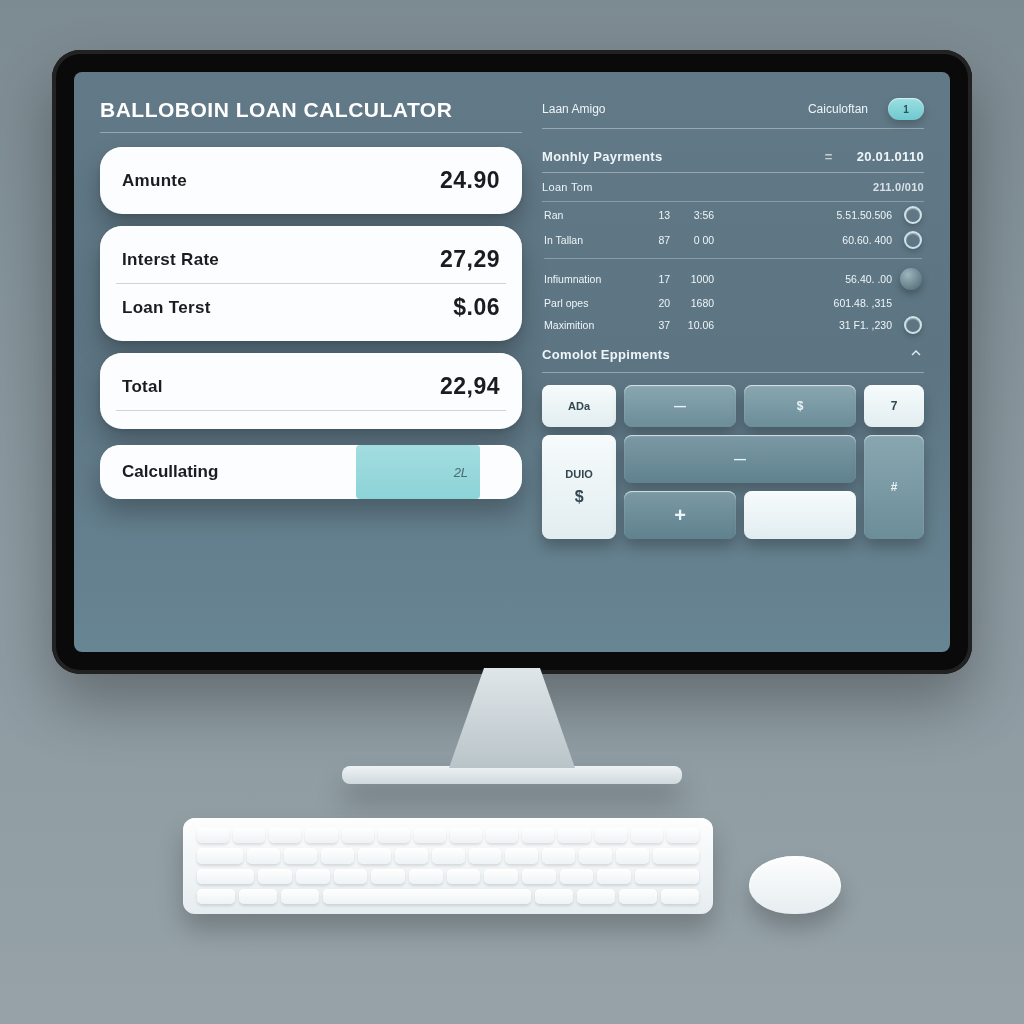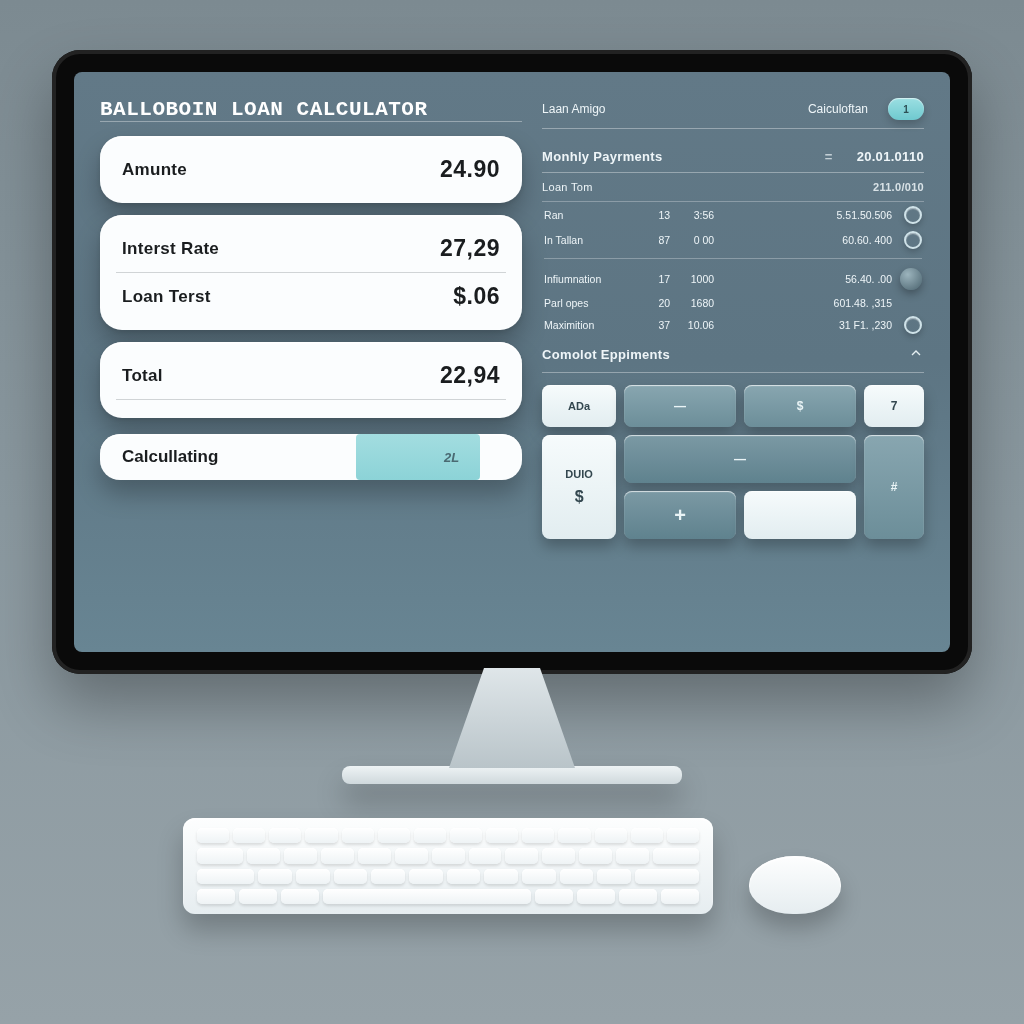--- a/index.html
+++ b/index.html
@@ -28,22 +28,22 @@
     color: #eef5f8;
     position: relative;
   }
   .left { flex: 1.05; display: flex; flex-direction: column; }
   .right { flex: 0.95; display: flex; flex-direction: column; font-size: 12px; }
 
   .title {
     color: #fff; font-weight: 700; letter-spacing: .5px;
     font-size: 21px; text-transform: uppercase;
     border-bottom: 1px solid rgba(255,255,255,.35);
-    margin-bottom: 14px;
-    font-family: Liberation Mono, monospace;
+    padding-bottom: 10px; margin-bottom: 14px;
+    font-family: Liberation Sans, sans-serif;
   }
 
   .card {
     background: #fbfdfe;
     border-radius: 22px;
     box-shadow: 0 14px 24px rgba(0,0,0,.25), 0 2px 4px rgba(0,0,0,.1), inset 0 2px 2px rgba(255,255,255,.9);
     padding: 14px 22px;
     margin-bottom: 12px;
     color: #1a1d1f;
     text-align: center;
@@ -54,35 +54,35 @@
   }
   .label { font-size: 17px; font-weight: 600; letter-spacing: .3px; }
   .value { font-size: 23px; font-weight: 800; letter-spacing: .5px; }
   .divider { height: 1px; background: #d0d4d6; margin: 4px -6px; }
 
   .progress-card {
     position: relative; overflow: hidden;
     background: #fbfdfe;
     border-radius: 20px;
     box-shadow: 0 14px 24px rgba(0,0,0,.25), inset 0 2px 2px rgba(255,255,255,.9);
-    height: 46px; margin-top: 4px;
+    height: 54px; margin-top: 4px;
     display: flex; align-items: center;
   }
   .progress-fill {
     position: absolute; right: 42px; top: 0; bottom: 0; width: 124px;
     background: linear-gradient(180deg,#a3dde0,#8cd3d7);
     border-radius: 4px;
   }
   .progress-text {
     position: relative; z-index: 1; padding-left: 22px;
     font-size: 17px; font-weight: 600; color: #1a1d1f;
   }
   .progress-grip {
-    position: absolute; right: 63px; top: 50%; transform: translateY(-50%);
-    color: #4a6a72; font-style: italic; font-weight: 700; font-size: 13px;
+    position: absolute; right: 54px; top: 50%; transform: translateY(-50%);
+    color: #4a6a72; font-style: italic; font-weight: 400; font-size: 13px;
   }
 
   
   .rhead {
     display: flex; align-items: center;
     border-bottom: 1px solid rgba(255,255,255,.35);
     padding-bottom: 8px; margin-bottom: 12px;
     font-size: 12px;
   }
   .rhead .pill {

